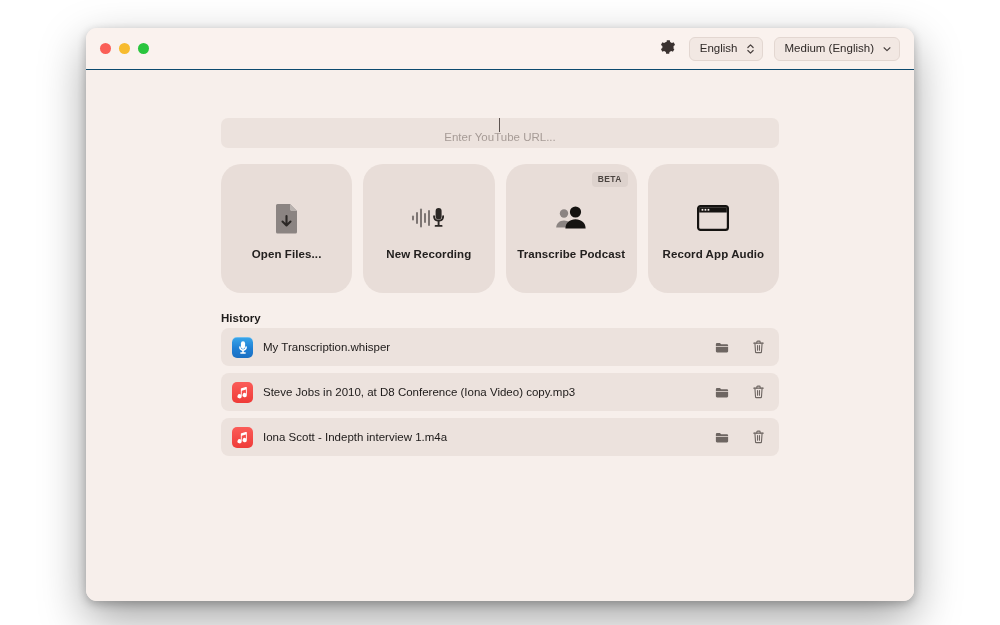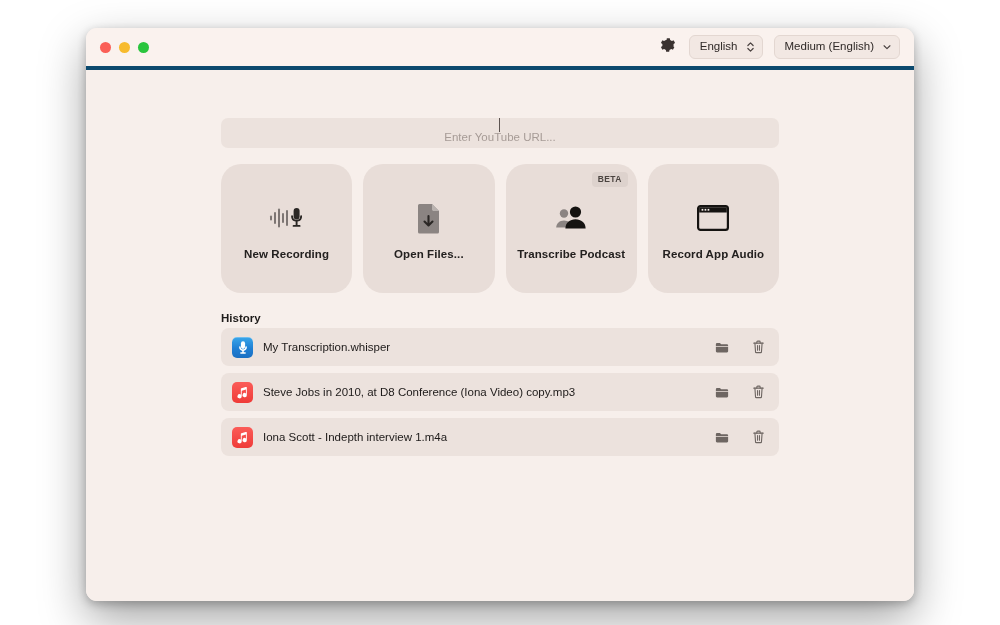--- a/index.html
+++ b/index.html
@@ -36,21 +36,21 @@
     overflow: hidden;
     display: flex;
     flex-direction: column;
   }
 
   
   #titlebar {
     height: 42px;
     flex: 0 0 42px;
     background: #faf2ee;
-    border-bottom: 4px solid #0c4a6e;
+    border-bottom: 1px solid #0c4a6e;
     display: flex;
     align-items: center;
     padding: 0 14px 0 14px;
     position: relative;
   }
 
   .traffic-lights { display: flex; gap: 8px; align-items: center; }
   .tl { width: 11px; height: 11px; border-radius: 50%; display: block; }
   .tl-close { background: #fa5f57; }
   .tl-min   { background: #f7bb2e; }
@@ -298,20 +298,31 @@
 
   <div id="content">
     <div class="inner">
 
       <div id="url-field">
         <span id="url-caret"></span>
         <span id="url-placeholder">Enter YouTube URL...</span>
       </div>
 
       <div id="action-cards">
+
+        <div class="card">
+          <div class="card-icon">
+            <svg width="26" height="32" viewBox="0 0 26 32">
+              <path d="M3 2h13l7 7v21a1.5 1.5 0 01-1.5 1.5h-18A1.5 1.5 0 012 30V3.5A1.5 1.5 0 013.5 2z" fill="#8b8482"></path>
+              <path d="M16 2l7 7h-5.6A1.4 1.4 0 0116 7.6z" fill="#b9b2af"></path>
+              <path d="M12.5 14v8.5M12.5 23.5l-4-4M12.5 23.5l4-4" stroke="#2b2725" stroke-width="2.1" fill="none" stroke-linecap="round" stroke-linejoin="round"></path>
+            </svg>
+          </div>
+          <div class="card-label">Open Files...</div>
+        </div>
 
         <div class="card">
           <div class="card-icon">
             <svg width="36" height="28" viewBox="0 0 36 28">
               <g fill="#7d7573">
                 <rect x="1" y="11.5" width="2" height="5" rx="1"></rect>
                 <rect x="5" y="8" width="2" height="12" rx="1"></rect>
                 <rect x="9" y="4.5" width="2" height="19" rx="1"></rect>
                 <rect x="13" y="9" width="2" height="10" rx="1"></rect>
                 <rect x="17" y="6" width="2" height="16" rx="1"></rect>
@@ -319,31 +330,20 @@
               <g fill="#2b2725">
                 <rect x="24.6" y="4" width="6" height="11.5" rx="3"></rect>
                 <path d="M22.1 12.2a.95.95 0 011.9 0 3.6 3.6 0 007.2 0 .95.95 0 011.9 0 5.5 5.5 0 01-4.55 5.42V21h2.1a.9.9 0 010 1.8h-6.1a.9.9 0 010-1.8h2.1v-3.38a5.5 5.5 0 01-4.55-5.42z"></path>
               </g>
             </svg>
           </div>
           <div class="card-label">New Recording</div>
         </div>
 
         <div class="card">
-          <div class="card-icon">
-            <svg width="26" height="32" viewBox="0 0 26 32">
-              <path d="M3 2h13l7 7v21a1.5 1.5 0 01-1.5 1.5h-18A1.5 1.5 0 012 30V3.5A1.5 1.5 0 013.5 2z" fill="#8b8482"></path>
-              <path d="M16 2l7 7h-5.6A1.4 1.4 0 0116 7.6z" fill="#b9b2af"></path>
-              <path d="M12.5 14v8.5M12.5 23.5l-4-4M12.5 23.5l4-4" stroke="#2b2725" stroke-width="2.1" fill="none" stroke-linecap="round" stroke-linejoin="round"></path>
-            </svg>
-          </div>
-          <div class="card-label">Open Files...</div>
-        </div>
-
-        <div class="card">
           <span class="beta-badge">BETA</span>
           <div class="card-icon">
             <svg width="34" height="26" viewBox="0 0 34 26">
               <circle cx="10" cy="8.5" r="4.2" fill="#8b8482"></circle>
               <path d="M2.2 22.5c0-4.3 3.5-7.1 7.8-7.1s7.8 2.8 7.8 7.1z" fill="#8b8482"></path>
               <circle cx="21.5" cy="7" r="5.6" fill="#151311"></circle>
               <path d="M11.4 23.4c0-5.5 4.5-9.1 10.1-9.1s10.1 3.6 10.1 9.1z" fill="#151311"></path>
             </svg>
           </div>
           <div class="card-label">Transcribe Podcast</div>

